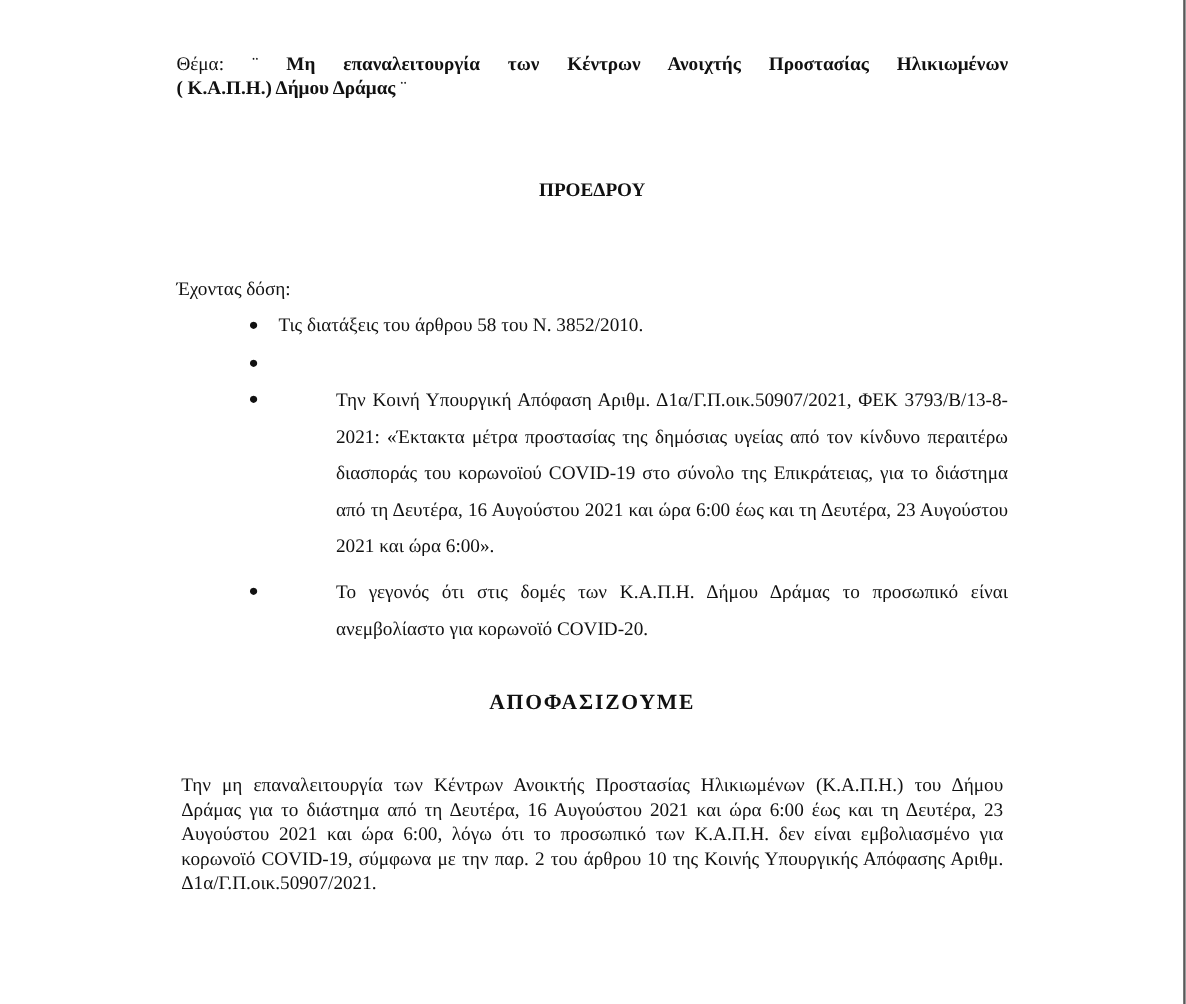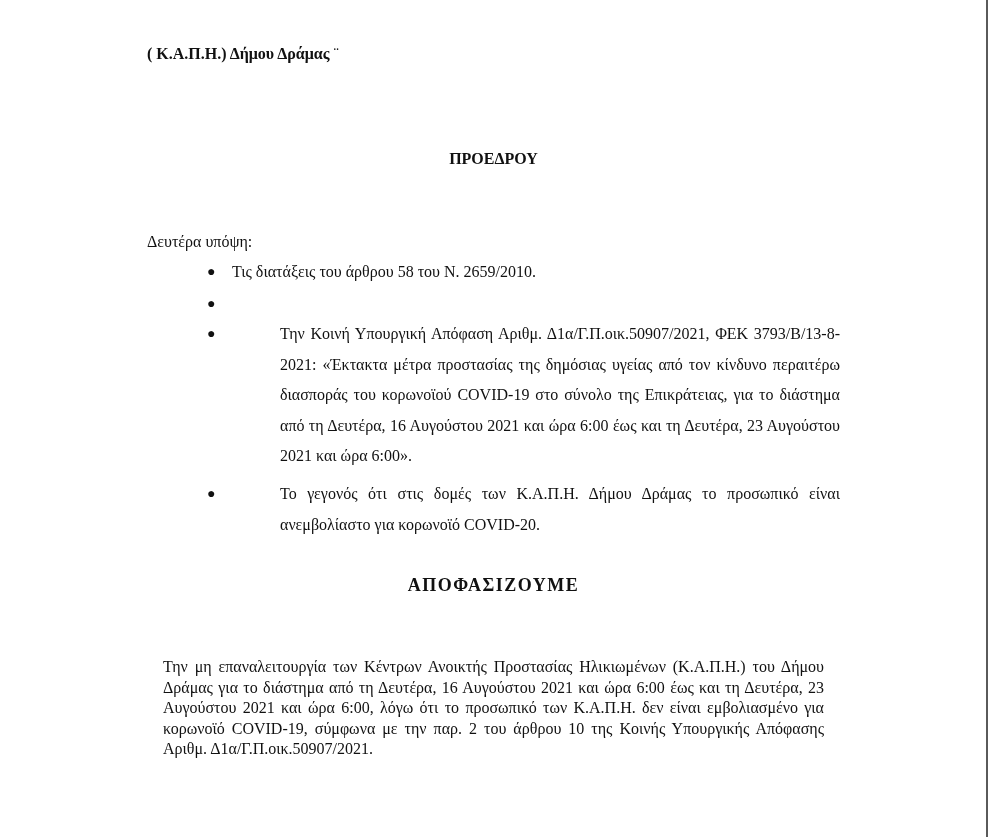--- a/index.html
+++ b/index.html
@@ -109,47 +109,52 @@
     }
     .body-text {
       position: absolute;
       top: 641px;
       left: 0;
       width: 693px;
       font-size: 16px;
       line-height: 20.5px;
     }
     .body-text p {
-      margin: 16px;
+      margin: 4px;
       text-align: justify;
       text-align-last: left;
     }
   </style>
 </head>
 <body>
 
 <div class="right-edge"></div>
 
 <div class="page">
 
   <div class="subject">
+    <span class="subject-line1">
+      <span>Θέμα:</span>
+      <span>¨</span>
+      <span class="bold">Μη επαναλειτουργία των Κέντρων Ανοιχτής Προστασίας Ηλικιωμένων</span>
+    </span>
     <span class="bold">( Κ.Α.Π.Η.) Δήμου Δράμας</span>
     <span>¨</span>
   </div>
 
   <div class="decision-title">
     <span>ΠΡΟΕΔΡΟΥ</span>
   </div>
 
-  <div class="considering">Δευτέρα υπόψη:</div>
+  <div class="considering">Έχοντας δόση:</div>
 
   <ul class="bullets">
     <li class="b1">
       <span class="dot">●</span>
-      <span class="txt">Τις διατάξεις του άρθρου 58 του Ν. 2659/2010.</span>
+      <span class="txt">Τις διατάξεις του άρθρου 58 του Ν. 3852/2010.</span>
     </li>
     <li class="b2">
       <span class="dot">●</span>
     </li>
     <li class="b3">
       <span class="dot">●</span>
       <span class="txt">Την Κοινή Υπουργική Απόφαση Αριθμ. Δ1α/Γ.Π.οικ.50907/2021, ΦΕΚ 3793/Β/13-8-2021: «Έκτακτα μέτρα προστασίας της δημόσιας υγείας από τον κίνδυνο περαιτέρω διασποράς του κορωνοϊού COVID-19 στο σύνολο της Επικράτειας, για το διάστημα από τη Δευτέρα, 16 Αυγούστου 2021 και ώρα 6:00 έως και τη Δευτέρα, 23 Αυγούστου 2021 και ώρα 6:00».</span>
     </li>
     <li class="b4">
       <span class="dot">●</span>

